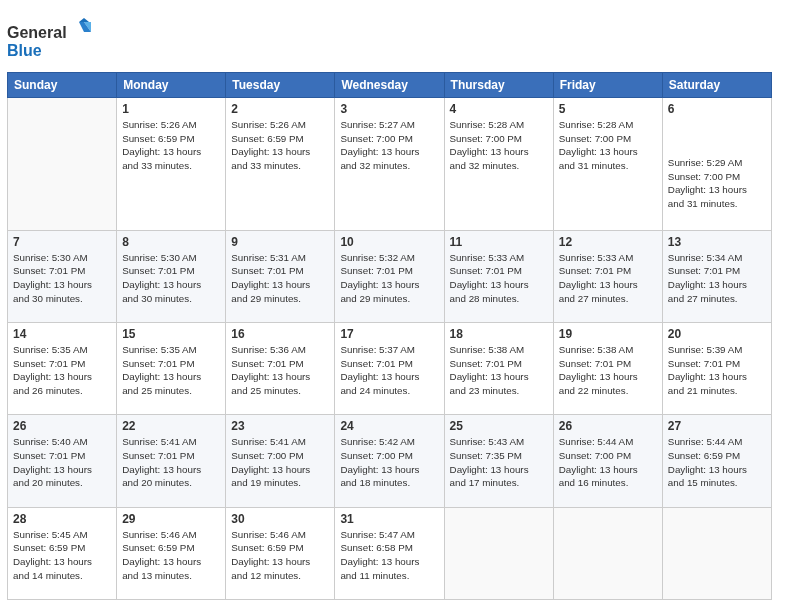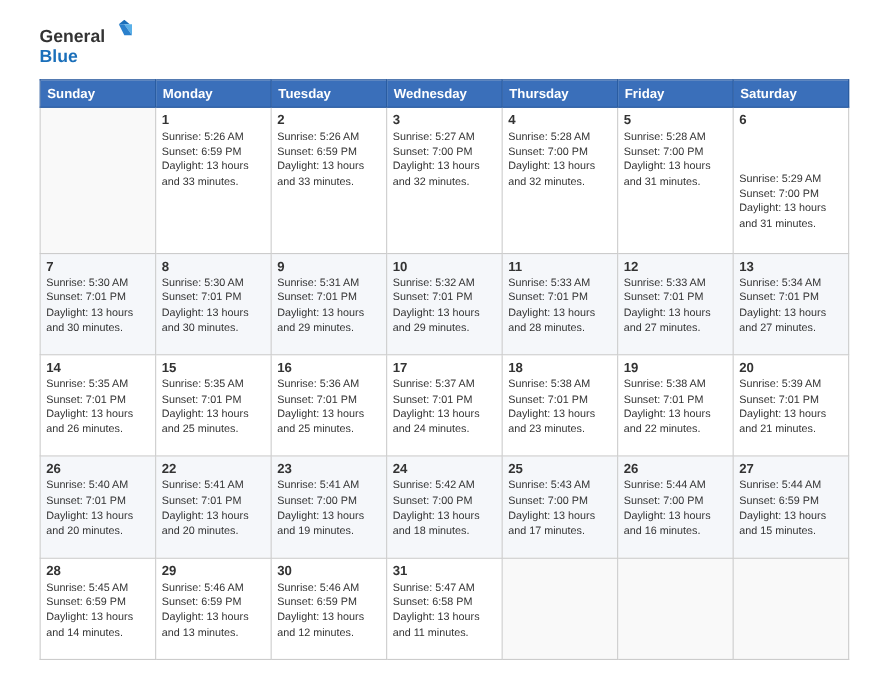--- a/index.html
+++ b/index.html
@@ -6,21 +6,21 @@
     body {
       width: 792px;
       height: 612px;
       font-family: Arial, sans-serif;
       background: #fff;
       overflow: hidden;
     }
     .page {
       width: 792px;
       height: 612px;
-      padding: 18px 20px 12px 36px;
+      padding: 18px 20px 12px 7px;
       display: flex;
       flex-direction: column;
     }
     .header {
       display: flex;
       justify-content: space-between;
       align-items: flex-start;
       margin-bottom: 10px;
     }
     .logo {
@@ -288,21 +288,21 @@
           <td>
             <span class="day-number">24</span>
             <div class="day-info" style="white-space: pre-line;">Sunrise: 5:42 AM
 Sunset: 7:00 PM
 Daylight: 13 hours
 and 18 minutes.</div>
           </td>
           <td>
             <span class="day-number">25</span>
             <div class="day-info" style="white-space: pre-line;">Sunrise: 5:43 AM
-Sunset: 7:00 PM
+Sunset: 7:35 PM
 Daylight: 13 hours
 and 17 minutes.</div>
           </td>
           <td>
             <span class="day-number">26</span>
             <div class="day-info" style="white-space: pre-line;">Sunrise: 5:44 AM
 Sunset: 7:00 PM
 Daylight: 13 hours
 and 16 minutes.</div>
           </td>

